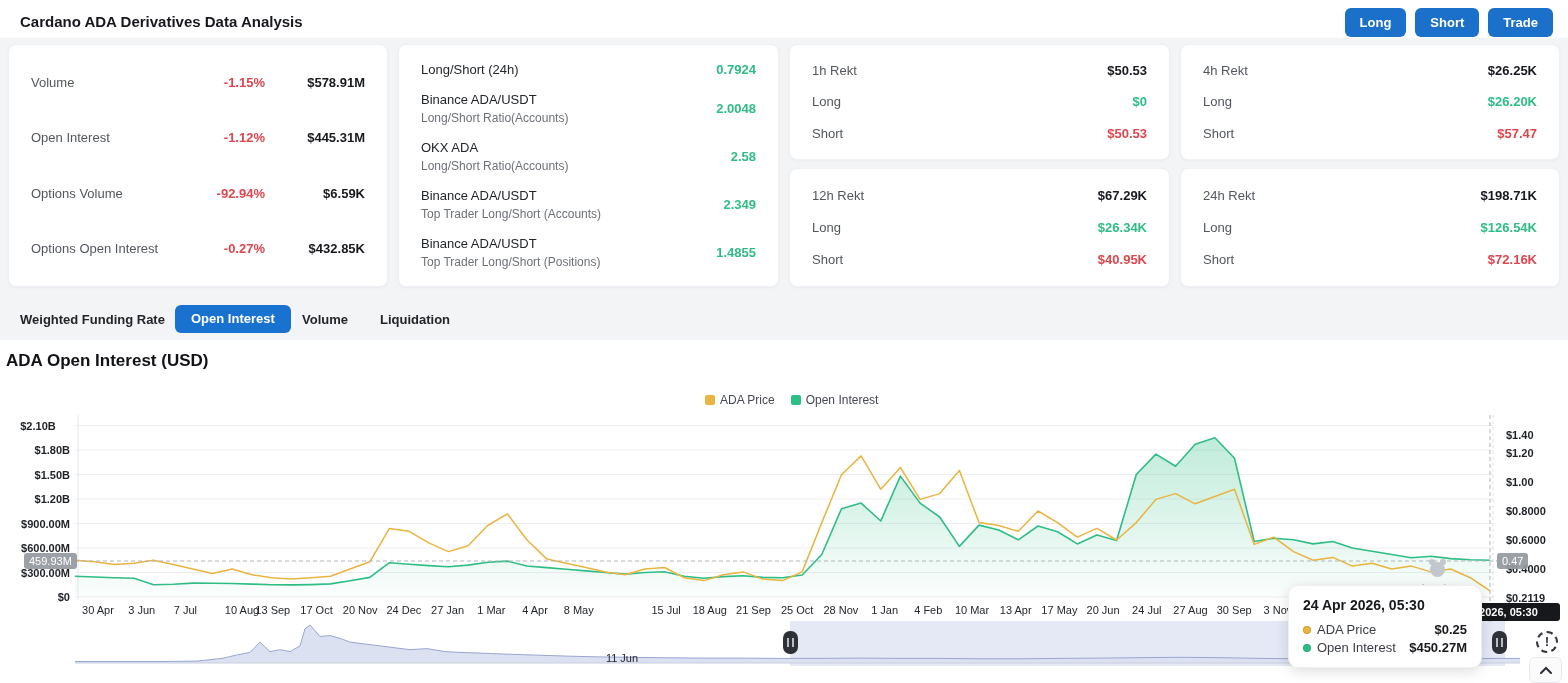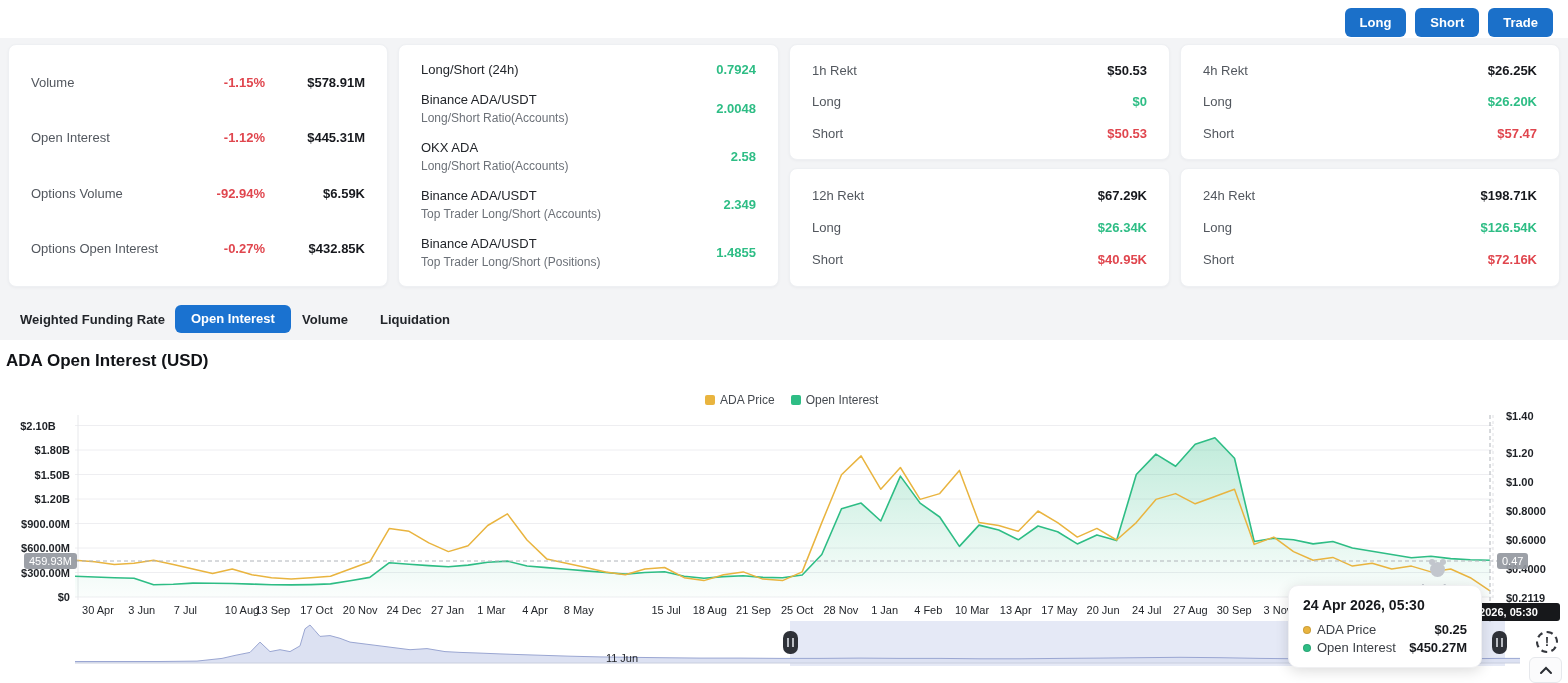--- a/index.html
+++ b/index.html
@@ -73,20 +73,21 @@
   .wm-icon:before, .wm-icon:after { content:""; position:absolute; top:-3px; width:6px; height:6px; border-radius:50%; background:#c2c6cd; }
   .wm-icon:before { left:-1px; } .wm-icon:after { right:-1px; }
   .wm-text { font-size:14px; font-weight:bold; color:#c6cad1; letter-spacing:.3px; }
 </style>
 </head>
 <body>
 
 <div id="app">
   <div class="band"></div>
 
+  <div class="page-title">Cardano ADA Derivatives Data Analysis</div>
   <div class="hdr-btns">
     <button class="hdr-btn">Long</button>
     <button class="hdr-btn">Short</button>
     <button class="hdr-btn">Trade</button>
   </div>
 
   <div class="card card-col" style="left:8px; top:44px; width:380px; height:243px;">
     <div class="stat-row">
       <span class="stat-label">Volume</span>
       <span class="stat-pct">-1.15%</span>
@@ -251,21 +252,21 @@
       <div class="ax-label overlab" style="right: 1498px; top: 419.5px; position: absolute; width: 64px; text-align: center; left: 6px;">$2.10B</div>
       <div class="ax-label overlab" style="right: 1498px; top: 444px; position: absolute; width: 64px; text-align: right; left: 6px;">$1.80B</div>
       <div class="ax-label overlab" style="right: 1498px; top: 468.5px; position: absolute; width: 64px; text-align: right; left: 6px;">$1.50B</div>
       <div class="ax-label overlab" style="right: 1498px; top: 493px; position: absolute; width: 64px; text-align: right; left: 6px;">$1.20B</div>
       <div class="ax-label overlab" style="right: 1498px; top: 517.5px; position: absolute; width: 64px; text-align: right; left: 6px;">$900.00M</div>
       <div class="ax-label overlab" style="right: 1498px; top: 542px; position: absolute; width: 64px; text-align: right; left: 6px;">$600.00M</div>
       <div class="ax-label overlab" style="right: 1498px; top: 566.5px; position: absolute; width: 64px; text-align: right; left: 6px;">$300.00M</div>
       <div class="ax-label overlab" style="right: 1498px; top: 591px; position: absolute; width: 64px; text-align: right; left: 6px;">$0</div>
     </div>
   <div id="right-axis">
-      <div class="ax-label overlab" style="left: 1506px; top: 410px;">$1.40</div>
+      <div class="ax-label overlab" style="left: 1506px; top: 429px;">$1.40</div>
       <div class="ax-label overlab" style="left: 1506px; top: 447px;">$1.20</div>
       <div class="ax-label overlab" style="left: 1506px; top: 476px;">$1.00</div>
       <div class="ax-label overlab" style="left: 1506px; top: 505px;">$0.8000</div>
       <div class="ax-label overlab" style="left: 1506px; top: 534px;">$0.6000</div>
       <div class="ax-label overlab" style="left: 1506px; top: 563px;">$0.4000</div>
       <div class="ax-label overlab" style="left: 1506px; top: 592px;">$0.2119</div>
     </div>
   <div id="x-axis">
       <div class="xlab overlab" style="left: 98px;">30 Apr</div>
       <div class="xlab overlab" style="left: 141.7px;">3 Jun</div>

